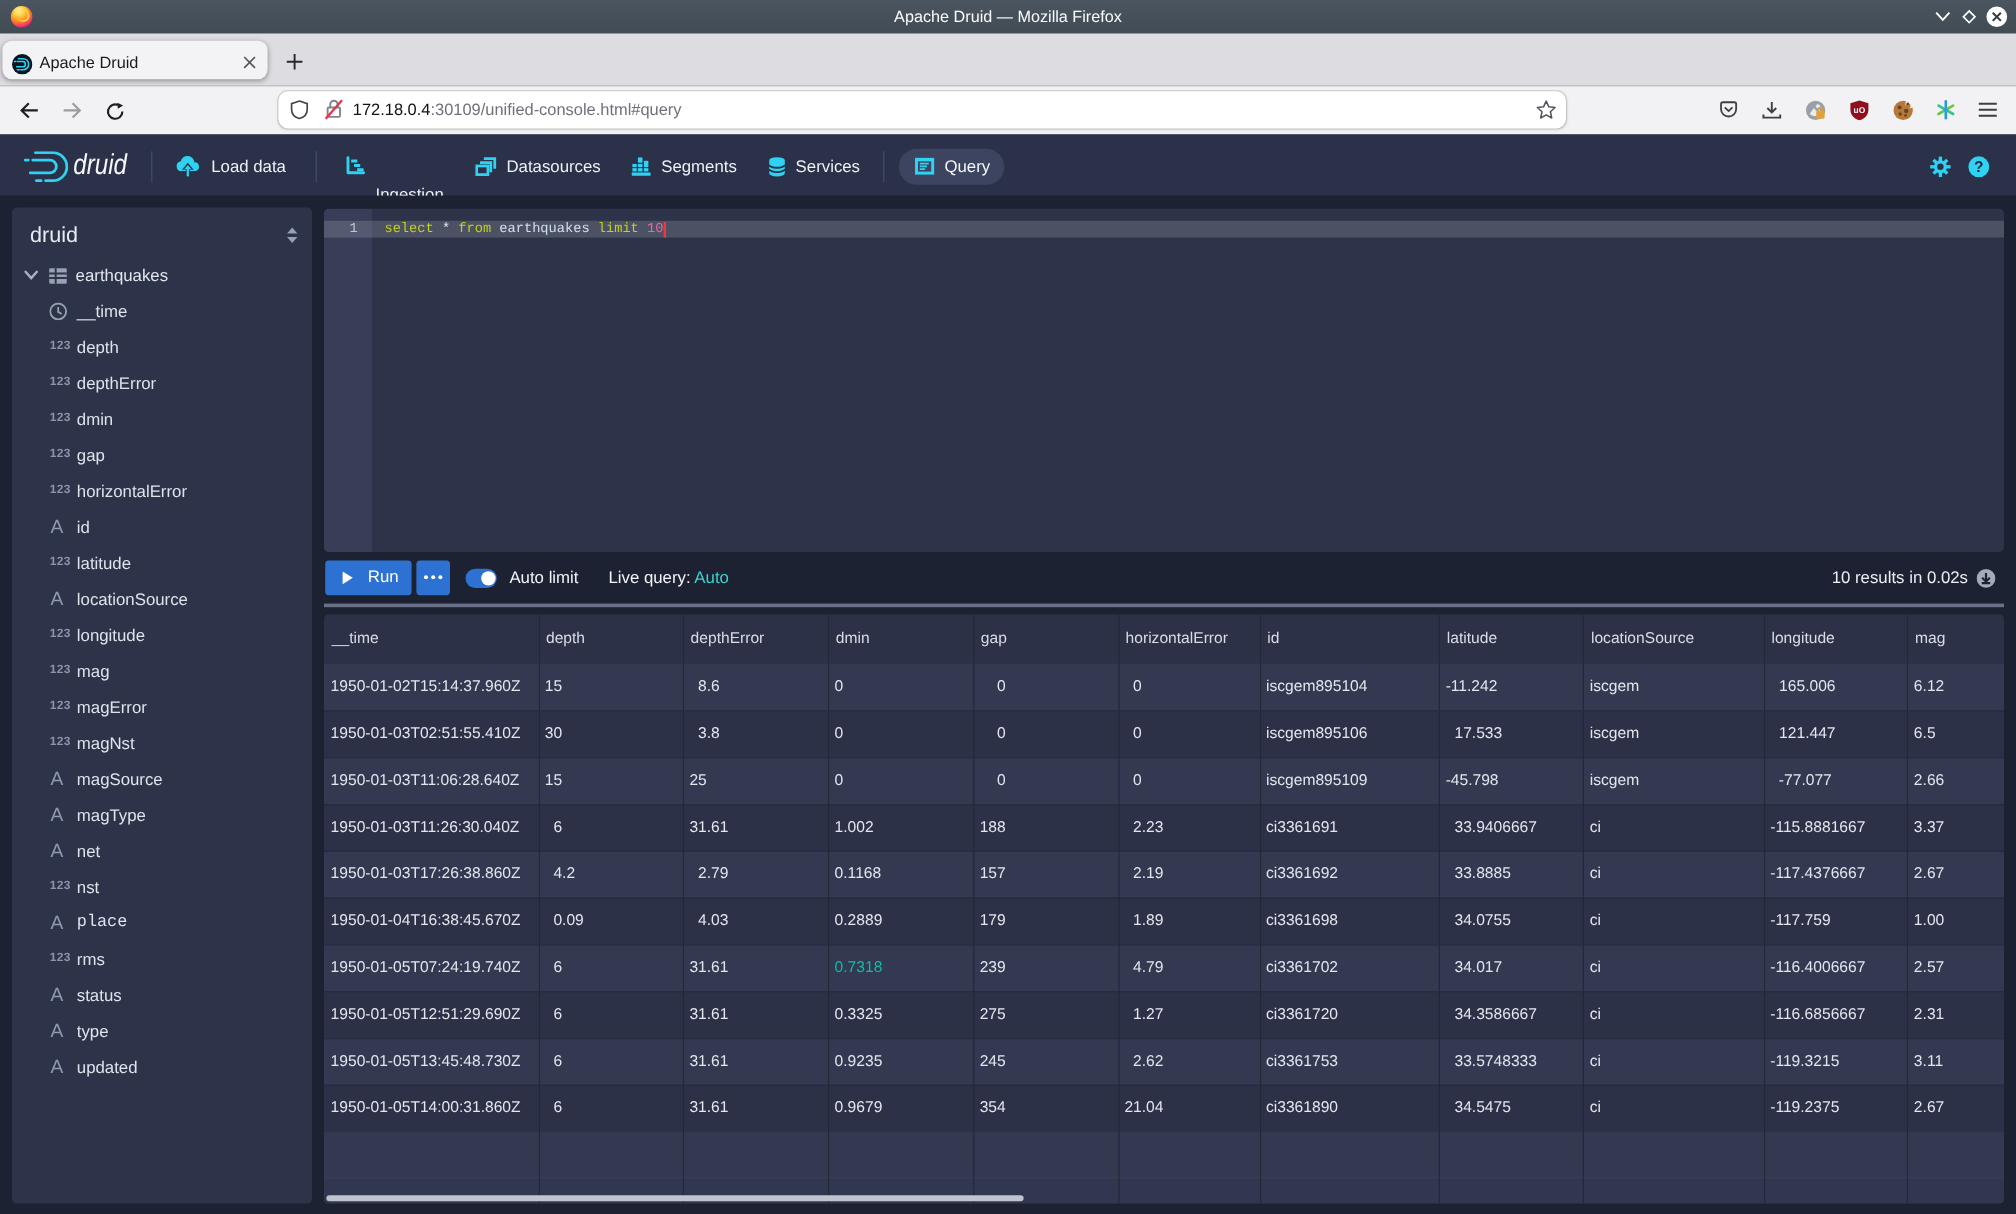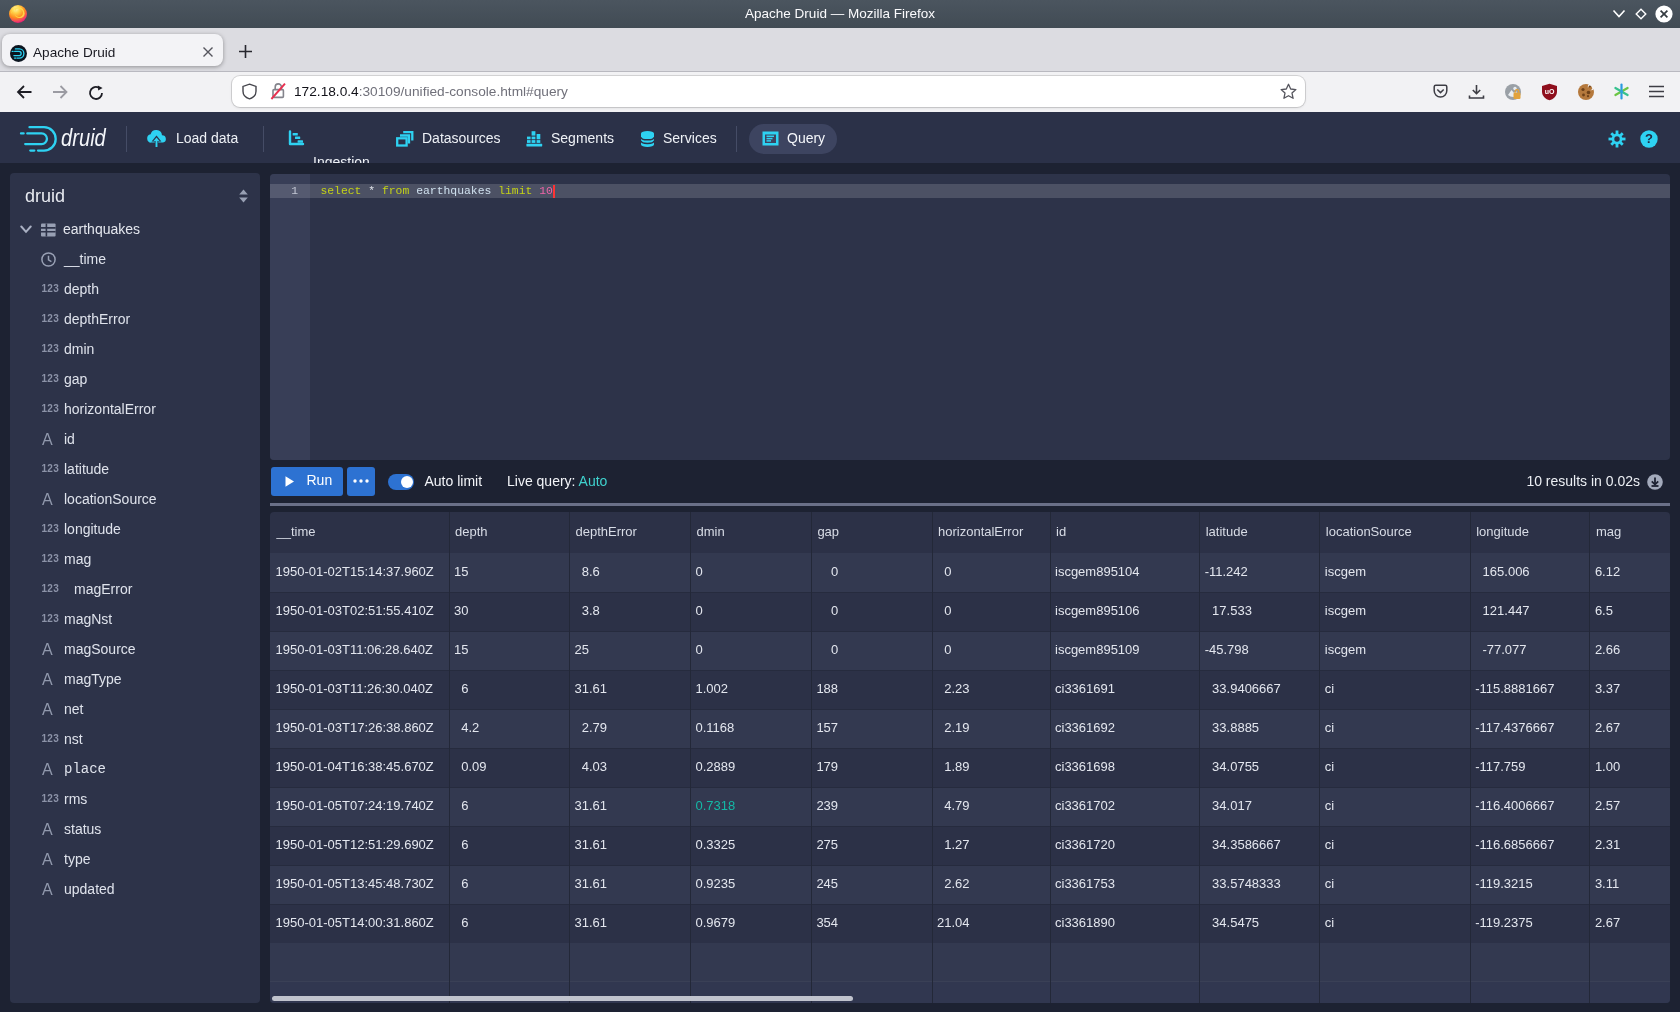--- a/index.html
+++ b/index.html
@@ -248,21 +248,21 @@
 <div class="t " style="left:64px;top:430.8px;font-size:14px;line-height:17.5px;color:#dfe3ec;font-weight:400;font-family:'Liberation Sans',sans-serif;">id</div>
 <div class="t " style="left:41.5px;top:463.2px;font-size:10px;line-height:12.5px;color:#8c93a8;font-weight:700;font-family:'Liberation Sans',sans-serif;letter-spacing:.3px;">123</div>
 <div class="t " style="left:64px;top:460.8px;font-size:14px;line-height:17.5px;color:#dfe3ec;font-weight:400;font-family:'Liberation Sans',sans-serif;">latitude</div>
 <div class="t " style="left:42px;top:489.5px;font-size:16px;line-height:20.0px;color:#9098ac;font-weight:400;font-family:'Liberation Sans',sans-serif;">A</div>
 <div class="t " style="left:64px;top:490.8px;font-size:14px;line-height:17.5px;color:#dfe3ec;font-weight:400;font-family:'Liberation Sans',sans-serif;">locationSource</div>
 <div class="t " style="left:41.5px;top:523.2px;font-size:10px;line-height:12.5px;color:#8c93a8;font-weight:700;font-family:'Liberation Sans',sans-serif;letter-spacing:.3px;">123</div>
 <div class="t " style="left:64px;top:520.8px;font-size:14px;line-height:17.5px;color:#dfe3ec;font-weight:400;font-family:'Liberation Sans',sans-serif;">longitude</div>
 <div class="t " style="left:41.5px;top:553.2px;font-size:10px;line-height:12.5px;color:#8c93a8;font-weight:700;font-family:'Liberation Sans',sans-serif;letter-spacing:.3px;">123</div>
 <div class="t " style="left:64px;top:550.8px;font-size:14px;line-height:17.5px;color:#dfe3ec;font-weight:400;font-family:'Liberation Sans',sans-serif;">mag</div>
 <div class="t " style="left:41.5px;top:583.2px;font-size:10px;line-height:12.5px;color:#8c93a8;font-weight:700;font-family:'Liberation Sans',sans-serif;letter-spacing:.3px;">123</div>
-<div class="t " style="left:64px;top:580.8px;font-size:14px;line-height:17.5px;color:#dfe3ec;font-weight:400;font-family:'Liberation Sans',sans-serif;margin-left:10px;">magError</div>
+<div class="t " style="left:64px;top:580.8px;font-size:14px;line-height:17.5px;color:#dfe3ec;font-weight:400;font-family:'Liberation Sans',sans-serif;">magError</div>
 <div class="t " style="left:41.5px;top:613.2px;font-size:10px;line-height:12.5px;color:#8c93a8;font-weight:700;font-family:'Liberation Sans',sans-serif;letter-spacing:.3px;">123</div>
 <div class="t " style="left:64px;top:610.8px;font-size:14px;line-height:17.5px;color:#dfe3ec;font-weight:400;font-family:'Liberation Sans',sans-serif;">magNst</div>
 <div class="t " style="left:42px;top:639.5px;font-size:16px;line-height:20.0px;color:#9098ac;font-weight:400;font-family:'Liberation Sans',sans-serif;">A</div>
 <div class="t " style="left:64px;top:640.8px;font-size:14px;line-height:17.5px;color:#dfe3ec;font-weight:400;font-family:'Liberation Sans',sans-serif;">magSource</div>
 <div class="t " style="left:42px;top:669.5px;font-size:16px;line-height:20.0px;color:#9098ac;font-weight:400;font-family:'Liberation Sans',sans-serif;">A</div>
 <div class="t " style="left:64px;top:670.8px;font-size:14px;line-height:17.5px;color:#dfe3ec;font-weight:400;font-family:'Liberation Sans',sans-serif;">magType</div>
 <div class="t " style="left:42px;top:699.5px;font-size:16px;line-height:20.0px;color:#9098ac;font-weight:400;font-family:'Liberation Sans',sans-serif;">A</div>
 <div class="t " style="left:64px;top:700.8px;font-size:14px;line-height:17.5px;color:#dfe3ec;font-weight:400;font-family:'Liberation Sans',sans-serif;">net</div>
 <div class="t " style="left:41.5px;top:733.2px;font-size:10px;line-height:12.5px;color:#8c93a8;font-weight:700;font-family:'Liberation Sans',sans-serif;letter-spacing:.3px;">123</div>
 <div class="t " style="left:64px;top:730.8px;font-size:14px;line-height:17.5px;color:#dfe3ec;font-weight:400;font-family:'Liberation Sans',sans-serif;">nst</div>

